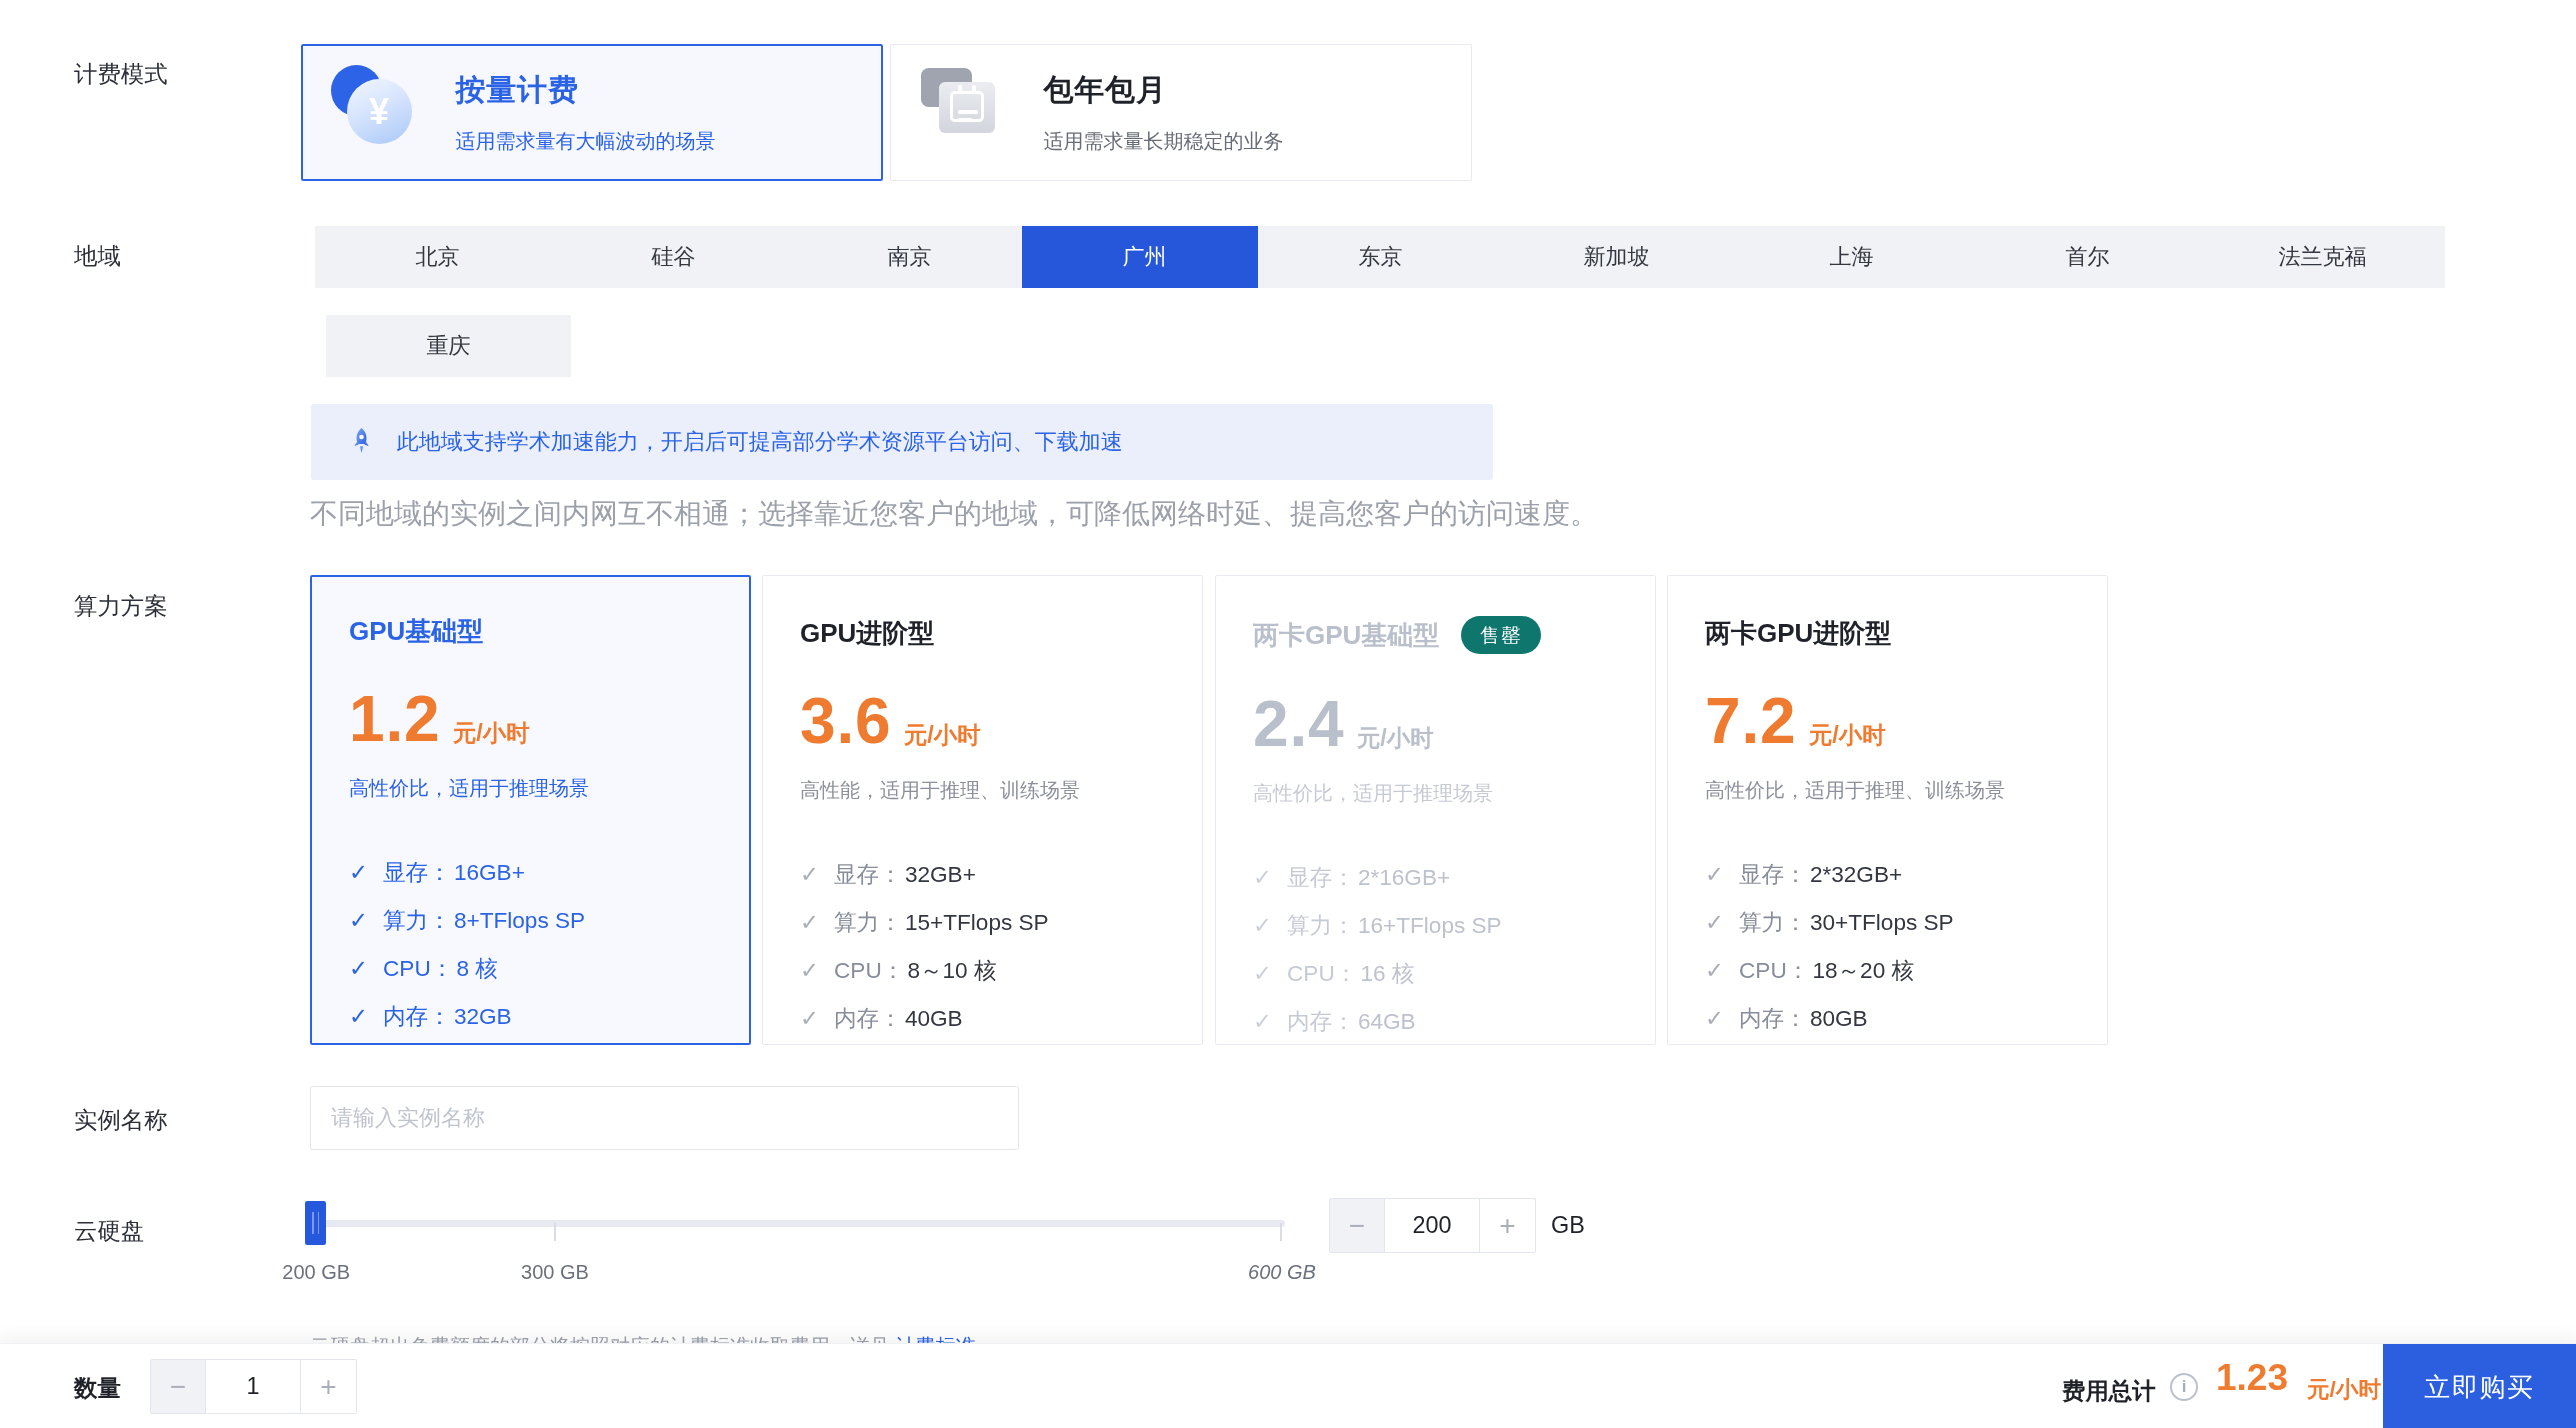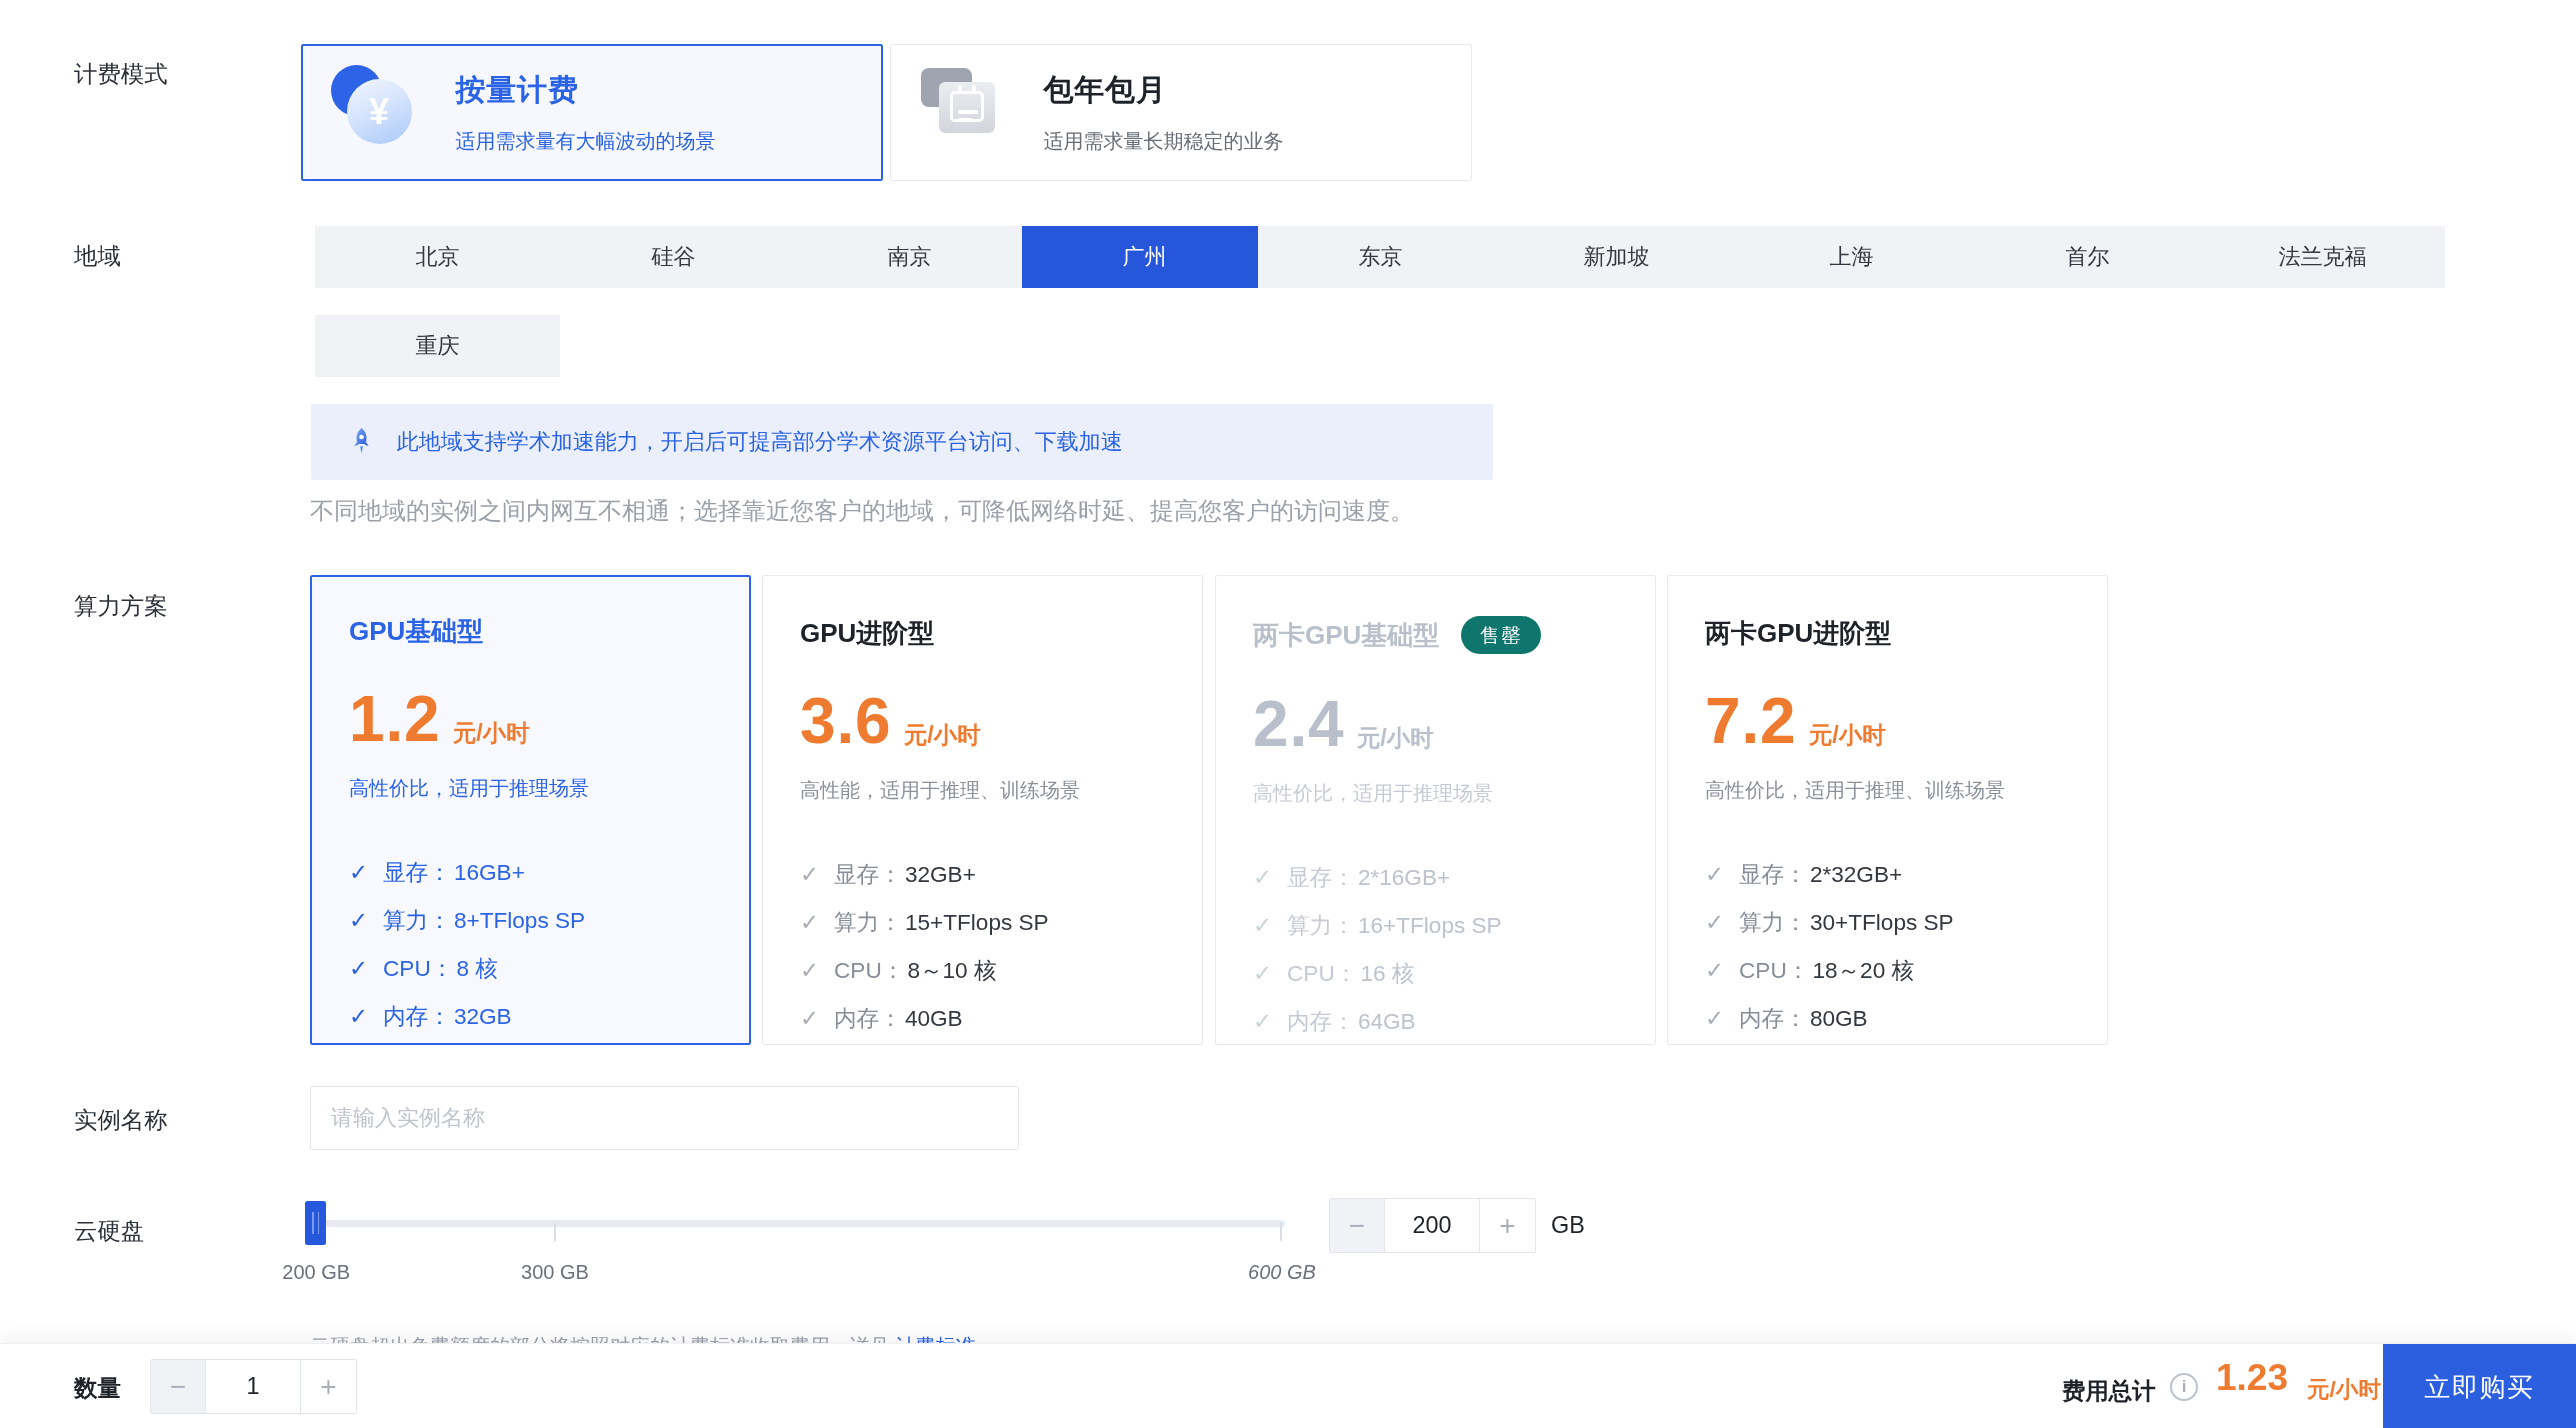--- a/index.html
+++ b/index.html
@@ -44,21 +44,21 @@
   
   .chip { position:absolute; width:245px; height:62px; background:#F1F2F6; color:#33373f;
     font-size:22px; display:flex; align-items:center; justify-content:center; cursor:pointer; }
   .chip.sel { background:#2656D9; color:#ffffff; }
 
   
   .notice { position:absolute; left:311px; top:404px; width:1182px; height:76px; background:#EAEFFB;
     border-radius:2.3px; display:flex; align-items:center; }
   .notice-text { margin-left:18.7px; font-size:22px; color:#2B63E6; font-weight:500; }
   .rocket { margin-left:34px; flex:none; }
-  .region-note { position:absolute; left:310px; top:495px; font-size:24px; color:#9BA0AA; }
+  .region-note { position:absolute; left:310px; top:495px; font-size:28px; color:#9BA0AA; }
 
   
   .plan-card { position:absolute; top:575px; width:441px; height:470px; border:1.6px solid #E7E9EE;
     background:#fff; border-radius:2.3px; padding-left:37px; cursor:pointer; }
   .plan-card.selected { border:2.3px solid #2B63E6; background:#F7F9FE; }
   .plan-title { margin-top:40px; font-size:26px; font-weight:700; color:#1f2329; display:flex; align-items:center; }
   .plan-card.selected .plan-title { color:#2B63E6;margin-top:37px; }
   .plan-card.disabled .plan-title { color:#BAC0CB; }
   .badge { margin-left:22px; background:#0f766e; color:#fff; font-size:19.5px; font-weight:400;
     padding:5.5px 18.7px; border-radius:22px; letter-spacing:1.6px; }
@@ -162,21 +162,21 @@
 
 <div class="chip" style="left:315px;top:226px;">北京</div>
 <div class="chip" style="left:551px;top:226px;">硅谷</div>
 <div class="chip" style="left:787px;top:226px;">南京</div>
 <div class="chip sel" style="left:1022px;top:226px;">广州</div>
 <div class="chip" style="left:1258px;top:226px;">东京</div>
 <div class="chip" style="left:1494px;top:226px;">新加坡</div>
 <div class="chip" style="left:1729px;top:226px;">上海</div>
 <div class="chip" style="left:1965px;top:226px;">首尔</div>
 <div class="chip" style="left:2200px;top:226px;">法兰克福</div>
-<div class="chip" style="left:315px;top:315px;">重庆</div>
+<div class="chip" style="left:326px;top:315px;">重庆</div>
 
 <div class="notice">
   <svg class="rocket" width="33" height="33" viewBox="0 0 24 24">
     <defs>
         <linearGradient id="rg" x1="0" y1="0" x2="1" y2="1">
       <stop offset="0" stop-color="#7FA6F3"></stop>
           <stop offset="1" stop-color="#2B5FE0"></stop>
     </linearGradient>
       </defs>
     <path fill="url(#rg)" d="M12 1.5c3.1 2.6 4.6 6.3 2.9 11.6H9.1C7.4 7.8 8.9 4.1 12 1.5z"></path>

